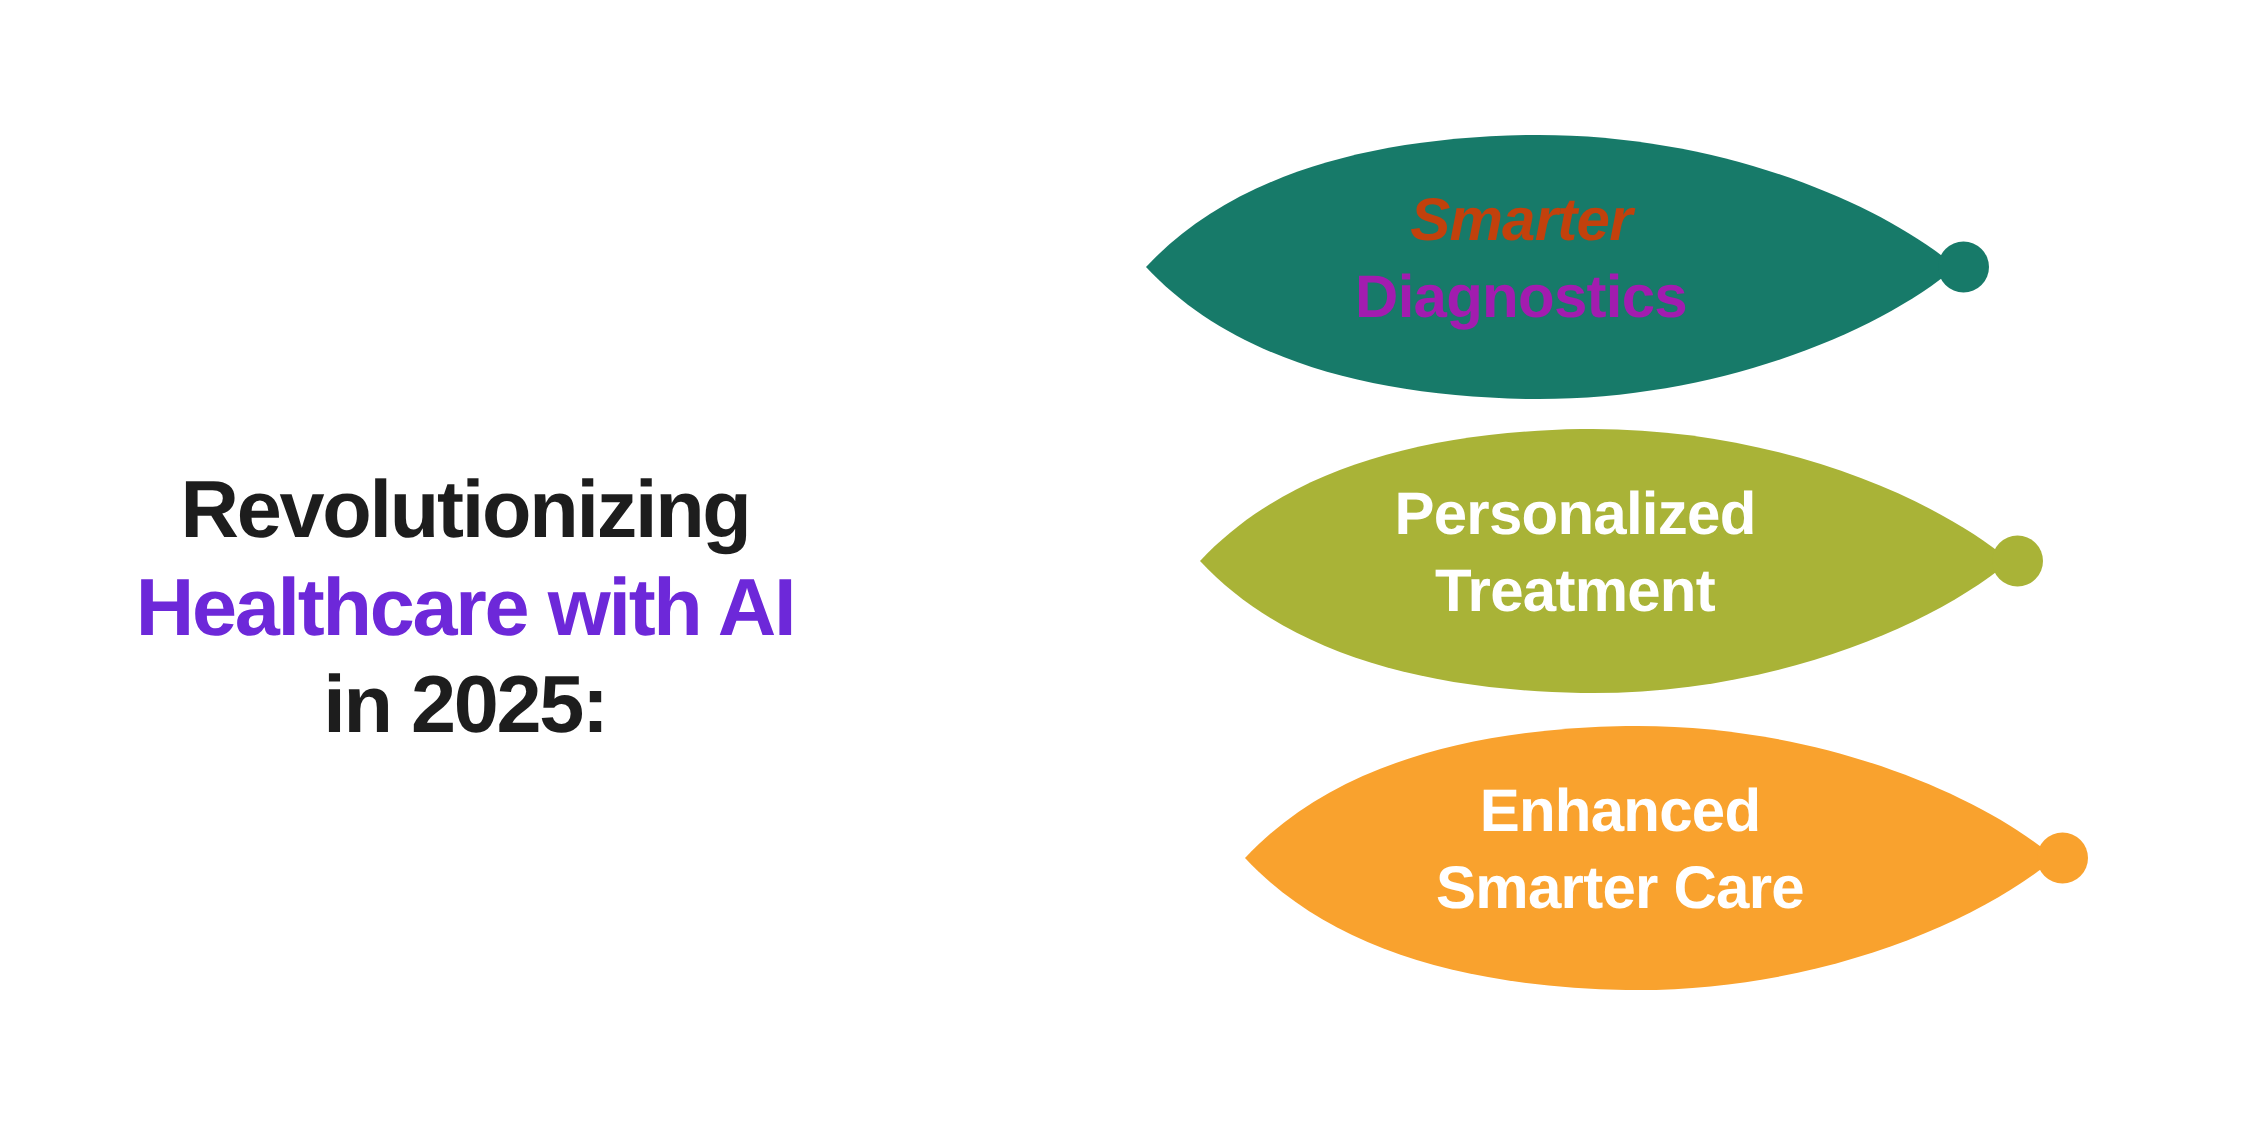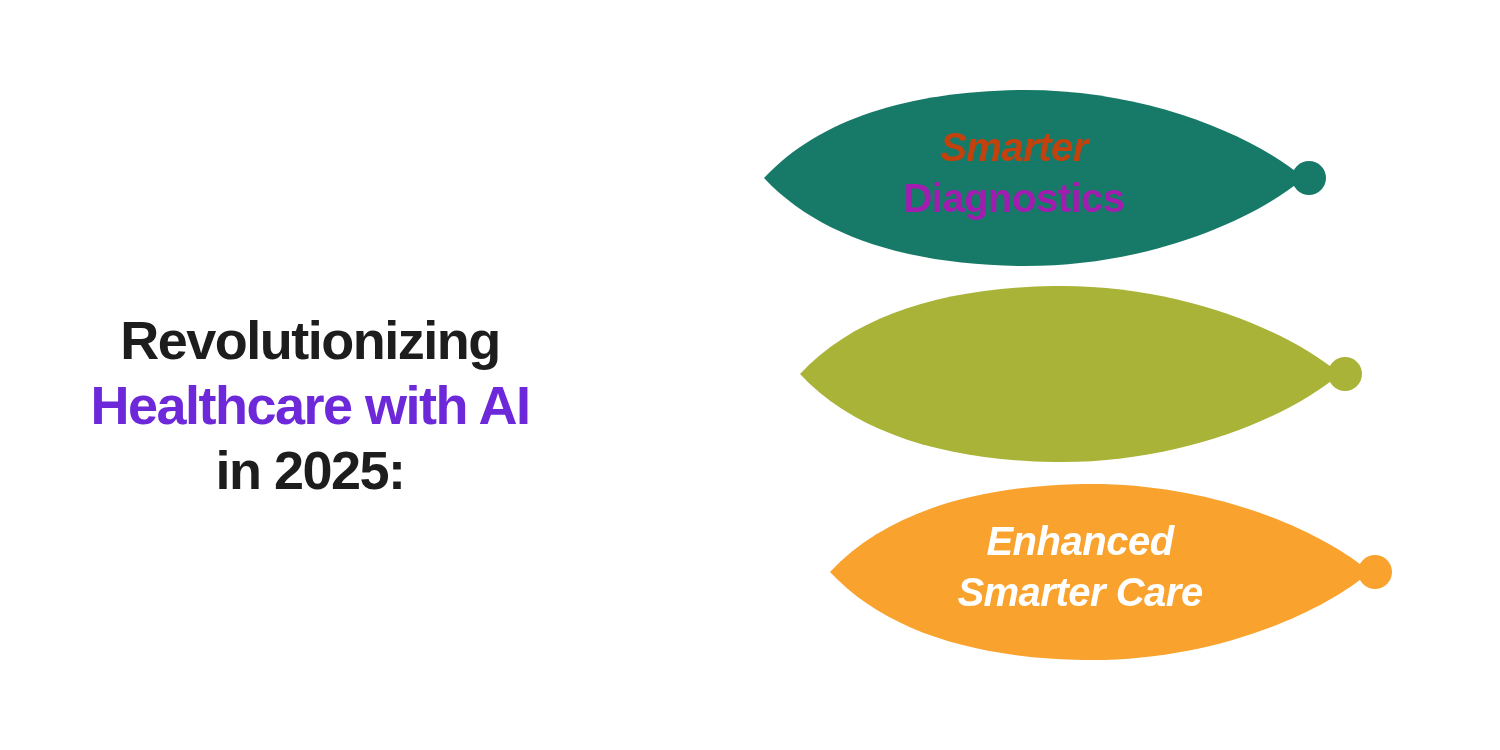--- a/index.html
+++ b/index.html
@@ -59,21 +59,21 @@
   }
   .leaf-label span {
     font-size: 40px;
     line-height: 51px;
     font-weight: 700;
     letter-spacing: -0.5px;
     white-space: nowrap;
   }
   .leaf-1 { left: 762px; top: 88px;  }
   .leaf-2 { left: 798px; top: 284px; }
-  .leaf-3 { left: 828px; top: 482px; font-style: italic; }
+  .leaf-3 { left: 828px; top: 482px; }
 </style>
 </head>
 <body style="background: rgb(255, 255, 255);">
 
 <div class="canvas">
 
   <div class="title-block">
     <div class="title-line" style="color: rgb(29, 29, 29); margin-top: 36px;">Revolutionizing</div>
     <div class="title-line" style="color: #6d28d9;">Healthcare with AI</div>
     <div class="title-line" style="color: rgb(29, 29, 29);">in 2025:</div>
@@ -88,20 +88,24 @@
       <span style="color: #c2410c; font-style: italic;">Smarter</span>
       <span style="color: #a21caf; text-align: right;">Diagnostics</span>
     </div>
   </div>
 
   <div class="leaf leaf-2">
     <svg class="leaf-svg" width="580" height="180" viewBox="0 0 580 180" aria-hidden="true">
       <path d="M 2 90 C 58 30, 148 4, 256 2 C 380 0, 490 46, 542 90 C 490 134, 380 180, 256 178 C 148 176, 58 150, 2 90 Z" fill="#a9b337"></path>
       <circle cx="547" cy="90" r="17" fill="#a9b337"></circle>
     </svg>
+    <div class="leaf-label">
+      <span style="color: rgb(255, 255, 255);">Personalized</span>
+      <span style="color: rgb(255, 255, 255);">Treatment</span>
+    </div>
   </div>
 
   <div class="leaf leaf-3">
     <svg class="leaf-svg" width="580" height="180" viewBox="0 0 580 180" aria-hidden="true">
       <path d="M 2 90 C 58 30, 148 4, 256 2 C 380 0, 490 46, 542 90 C 490 134, 380 180, 256 178 C 148 176, 58 150, 2 90 Z" fill="#f9a22e"></path>
       <circle cx="547" cy="90" r="17" fill="#f9a22e"></circle>
     </svg>
     <div class="leaf-label">
       <span style="color: rgb(255, 255, 255);">Enhanced</span>
       <span style="color: rgb(255, 255, 255);">Smarter Care</span>

